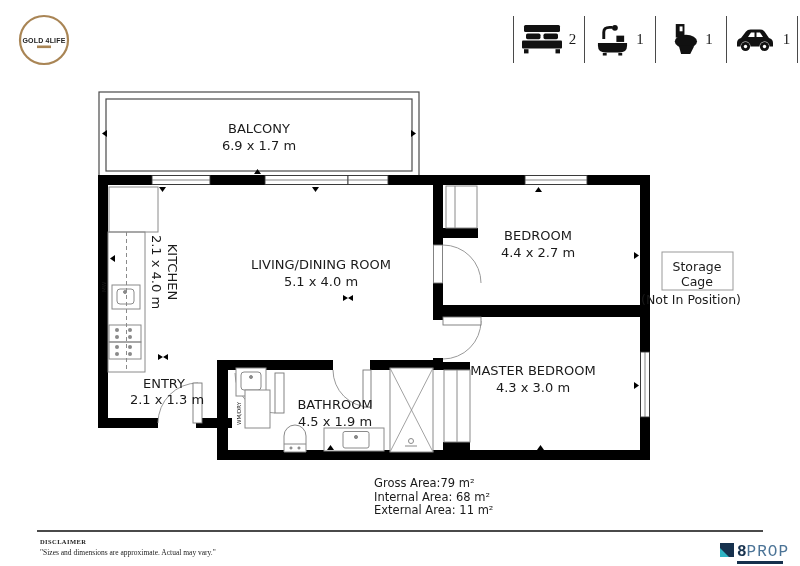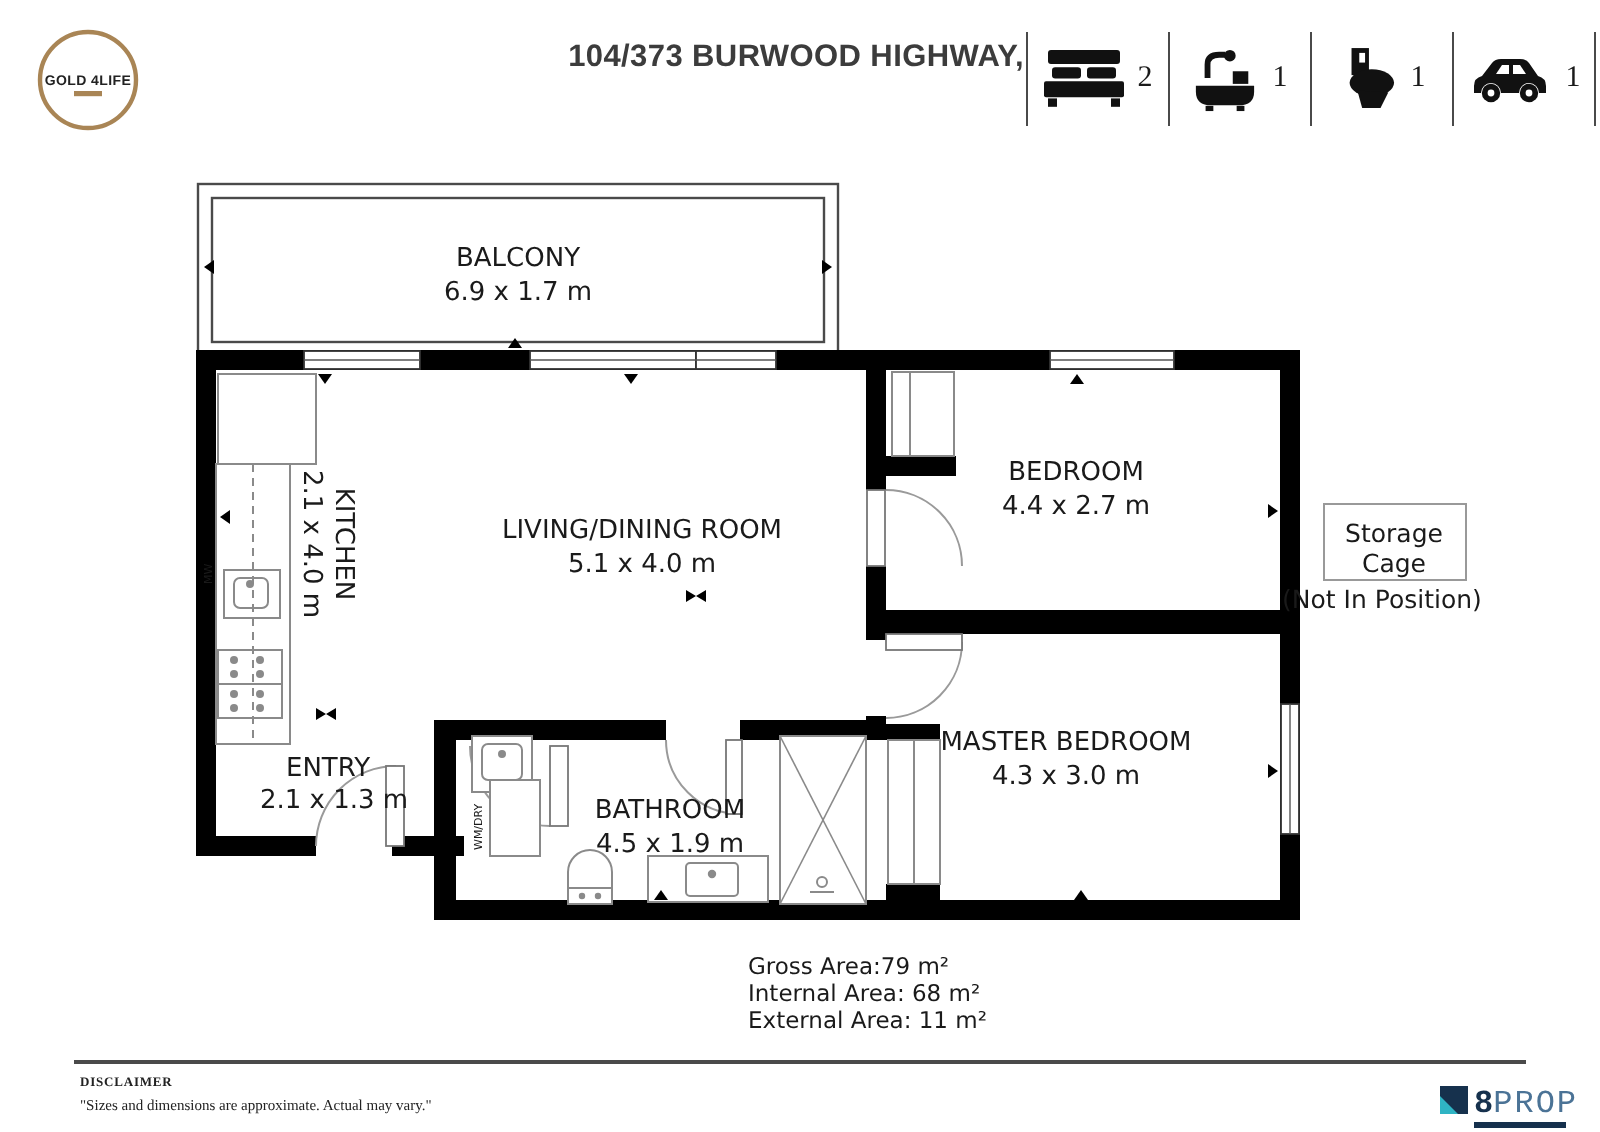--- a/index.html
+++ b/index.html
@@ -38,21 +38,20 @@
 
 <div id="page">
 
   <svg id="logo" viewBox="0 0 54 54">
     <circle cx="27" cy="27" r="24" fill="#ffffff" stroke="#a98555" stroke-width="2.2"></circle>
     <text x="27" y="29.5" text-anchor="middle" font-size="7" font-weight="bold" fill="#222" font-family="Liberation Sans, sans-serif" letter-spacing="0.2">GOLD 4LIFE</text>
     <rect x="20" y="32.5" width="14" height="2.6" fill="#a98555"></rect>
   </svg>
 
   <div id="address">
-    <div>104/373 BURWOOD HIGHWAY,</div>
   </div>
 
   <div id="features">
     <div class="feature">
       <svg width="40" height="29" viewBox="0 0 40 29">
         <g fill="#111">
           <rect x="2" y="0" width="36" height="7" rx="1.5"></rect>
           <rect x="4" y="8.6" width="14.5" height="5.6" rx="1.6"></rect>
           <rect x="21.5" y="8.6" width="14.5" height="5.6" rx="1.6"></rect>
           <rect x="0" y="15.6" width="40" height="8" rx="1"></rect>

